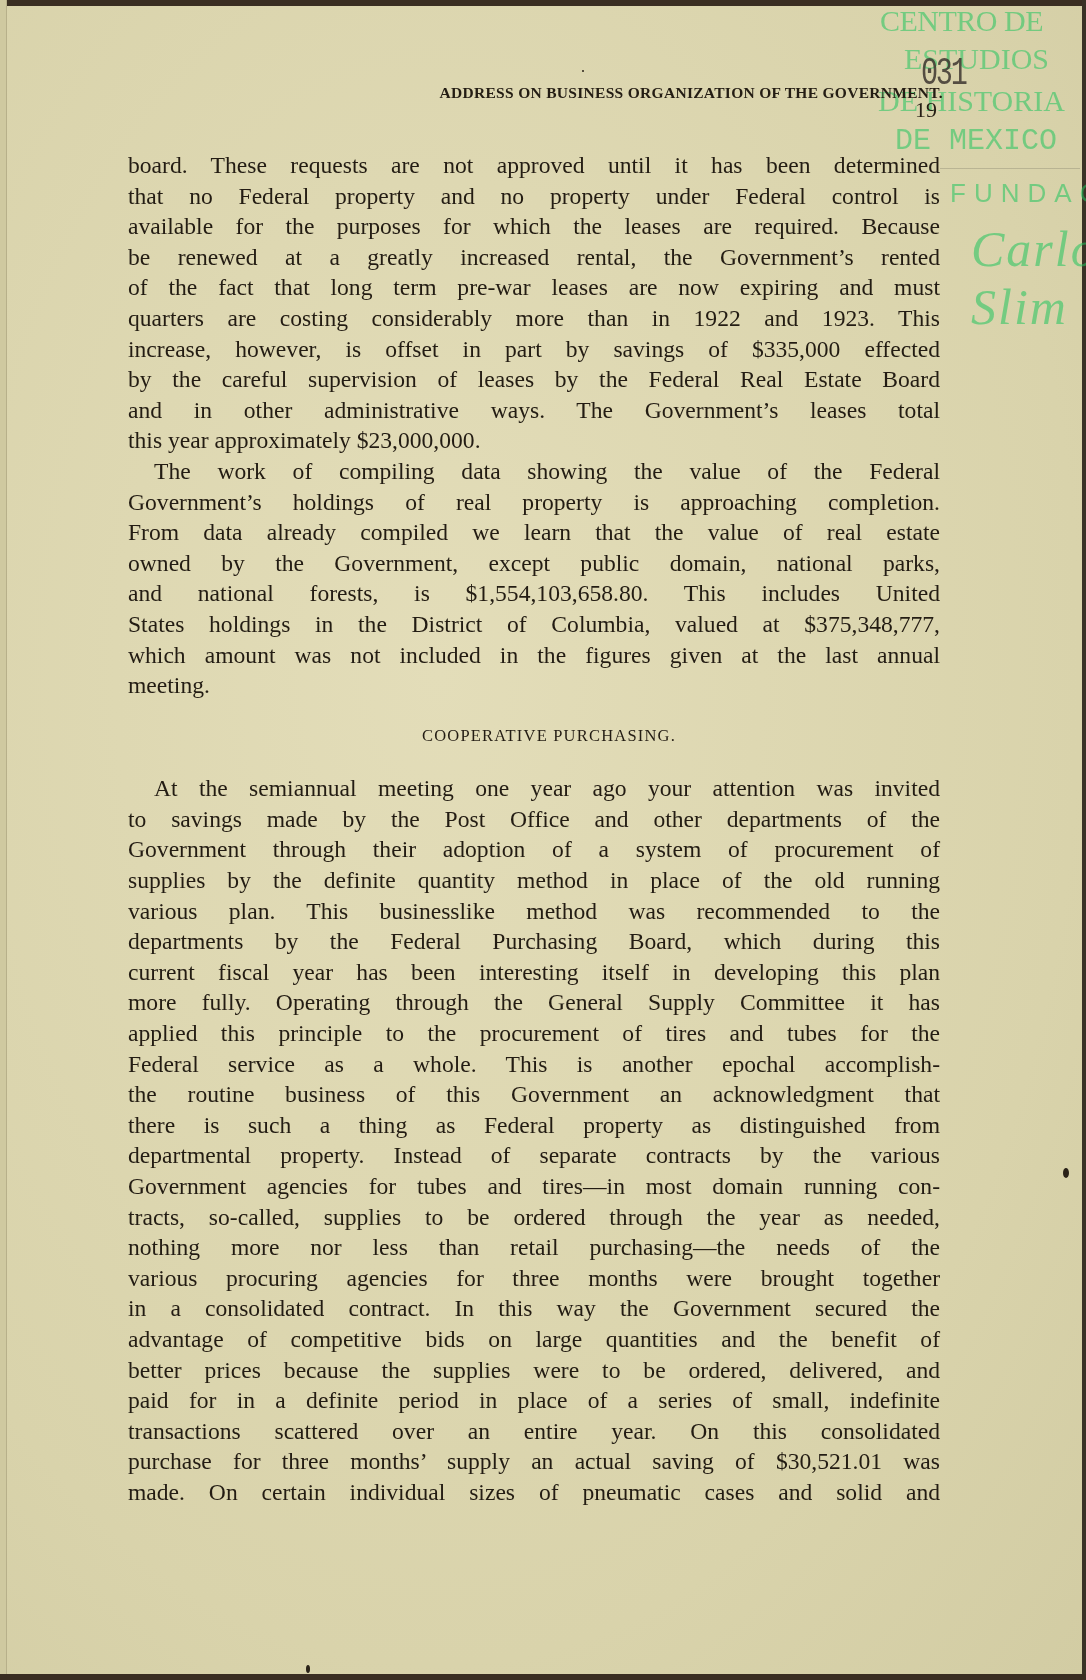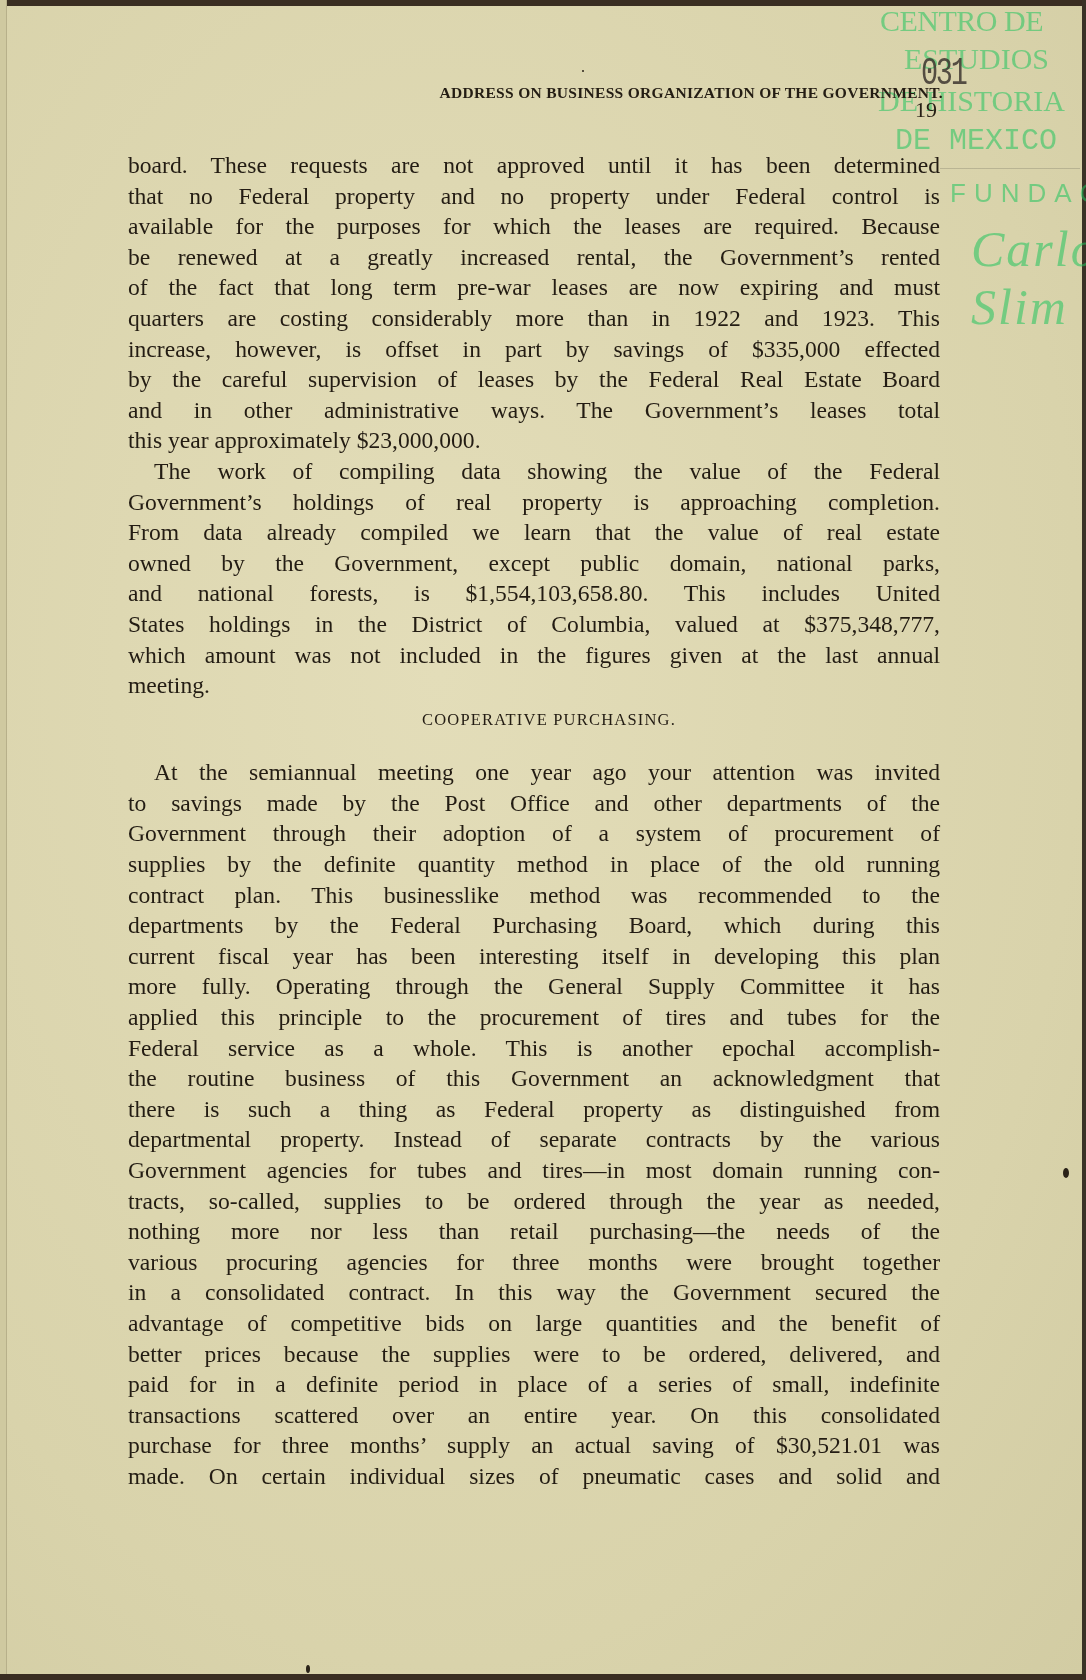--- a/index.html
+++ b/index.html
@@ -35,21 +35,21 @@
     position: absolute; left: 128px; top: 150px; width: 812px;
     font-family: "Liberation Serif", serif; font-size: 23.6px; line-height: 30.6px;
     color: #231c13; text-align: justify;
   }
   .text p { margin: 0; }
   .line { display: block; text-align: justify; text-align-last: justify; white-space: nowrap; }
   .line.last { text-align-last: left; }
   .indent { padding-left: 26px; }
   .heading {
     display: block; text-align: center; font-size: 16.5px; letter-spacing: 1.2px;
-    margin: 4px 0 22px 0; padding-left: 30px;
+    margin: 20px 0 22px 0; padding-left: 30px;
   }
 
   .watermark {
     position: absolute; font-family: "Liberation Serif", serif; color: #22c55e; opacity: 0.55;
   }
   .wm1 { left: 880px; top: 4px; font-size: 30px; letter-spacing: -0.5px; }
   .wm2 { left: 904px; top: 42px; font-size: 30px; }
   .wm3 { left: 878px; top: 84px; font-size: 30px; }
   .wm4 { left: 895px; top: 124px; font-size: 30px; font-family: Liberation Mono, monospace; }
   .wm5 { left: 950px; top: 178px; font-family:"Liberation Sans", sans-serif; font-size: 26px; letter-spacing: 8px; }
@@ -101,21 +101,21 @@
     <span class="line">States holdings in the District of Columbia, valued at $375,348,777,</span>
     <span class="line">which amount was not included in the figures given at the last annual</span>
     <span class="line last">meeting.</span>
   </p>
   <span class="heading">COOPERATIVE PURCHASING.</span>
   <p>
     <span class="line indent">At the semiannual meeting one year ago your attention was invited</span>
     <span class="line">to savings made by the Post Office and other departments of the</span>
     <span class="line">Government through their adoption of a system of procurement of</span>
     <span class="line">supplies by the definite quantity method in place of the old running</span>
-    <span class="line">contract plan.  This businesslike method was recommended to the</span>
+    <span class="line">various plan.  This businesslike method was recommended to the</span>
     <span class="line">departments by the Federal Purchasing Board, which during this</span>
     <span class="line">current fiscal year has been interesting itself in developing this plan</span>
     <span class="line">more fully.  Operating through the General Supply Committee it has</span>
     <span class="line">applied this principle to the procurement of tires and tubes for the</span>
     <span class="line">Federal service as a whole.  This is another epochal accomplish-</span>
     <span class="line">the routine business of this Government an acknowledgment that</span>
     <span class="line">there is such a thing as Federal property as distinguished from</span>
     <span class="line">departmental property.  Instead of separate contracts by the various</span>
     <span class="line">Government agencies for tubes and tires—in most domain running con-</span>
     <span class="line">tracts, so-called, supplies to be ordered through the year as needed,</span>

